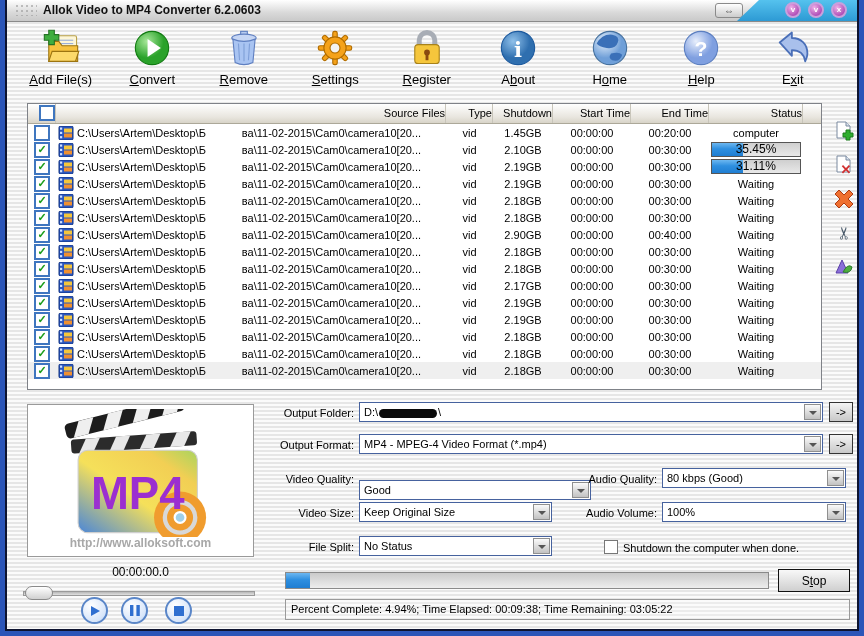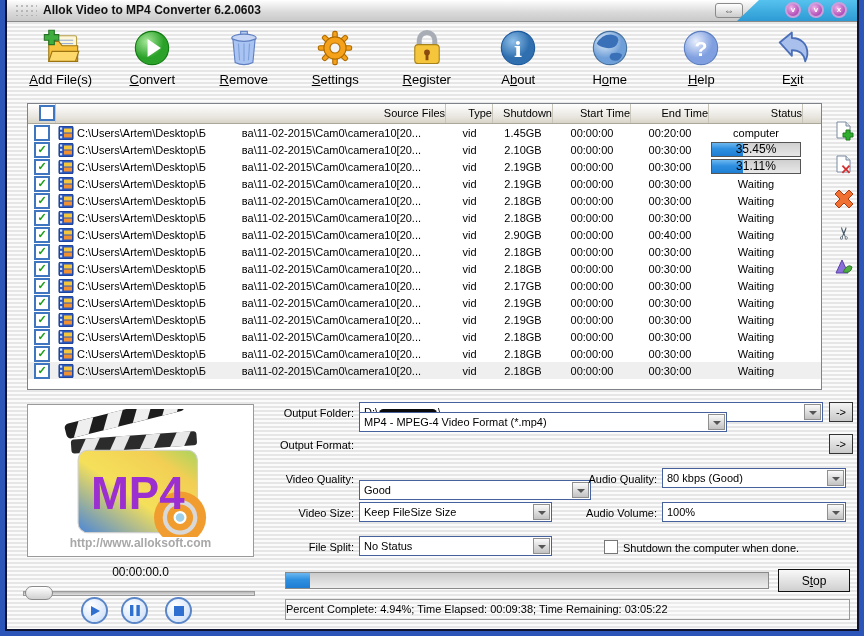--- a/index.html
+++ b/index.html
@@ -61,21 +61,21 @@
   .dd::after{content:"";position:absolute;left:4px;top:6px;border:4px solid transparent;border-top-color:#555;}
   .fwd{position:absolute;width:24px;height:20px;border:1px solid #333;background:linear-gradient(180deg,#f4f4f4,#c8c8c8);font-size:11px;line-height:18px;text-align:center;padding:0;}
   .redact{display:inline-block;width:58px;height:9px;border-radius:5px;background:#0a0a0a;vertical-align:middle;margin:0 1px;}
   .xpcb{display:inline-block;width:12px;height:12px;border:1px solid #777;background:#fff;vertical-align:-2px;margin-right:5px;}
   .shutlabel{position:absolute;left:597px;top:540px;font-size:11px;color:#000;}
   
   .gprog{position:absolute;left:278px;top:572px;width:484px;height:17px;border:1px solid #8a8a8a;background:linear-gradient(180deg,#cacaca,#ededed);box-sizing:border-box;}
   .gfill{position:absolute;left:0;top:0;bottom:0;background:linear-gradient(180deg,#6cb7f0,#2e8fe0 45%,#1f7ed2);}
   .stopbtn{position:absolute;left:771px;top:569px;width:72px;height:23px;border:1px solid #111;background:linear-gradient(180deg,#f8f8f8,#cfcfcf);font-size:12px;color:#000;padding:0;}
   .statusbar{position:absolute;left:278px;top:599px;width:565px;height:21px;border:1px solid #9a9a9a;box-sizing:border-box;
-    background:repeating-linear-gradient(180deg,#fbfbfb 0 2px,#ececec 2px 4px);font-size:11px;line-height:19px;color:#000;white-space:nowrap;}
+    background:repeating-linear-gradient(180deg,#fbfbfb 0 2px,#ececec 2px 4px);font-size:11px;line-height:19px;padding-left:5px;color:#000;white-space:nowrap;}
 </style>
 </head>
 <body>
 
 <div class="frame">
 <div class="frame-inner">
 <div class="chrome">
 
   <div class="titlebar">
     <span class="grip"></span>
@@ -580,40 +580,40 @@
         </button>
 
   <span class="slabel" style="left:200px;top:407px;width:147px">Output Folder:</span>
   <div class="combo" style="left:352px;top:402px;width:464px">
     <span>D:\</span><span class="redact"></span><span>\</span>
     <span class="dd"></span>
   </div>
   <button class="fwd" style="left:822px;top:402px">-&gt;</button>
 
   <span class="slabel" style="left:200px;top:439px;width:147px">Output Format:</span>
-  <div class="combo" style="left:352px;top:412px;width:368px">
+  <div class="combo" style="left:352px;top:434px;width:464px">
     <span>MP4 - MPEG-4 Video Format (*.mp4)</span>
     <span class="dd"></span>
   </div>
   <button class="fwd" style="left:822px;top:434px">-&gt;</button>
 
   <span class="slabel" style="left:200px;top:473px;width:147px">Video Quality:</span>
   <div class="combo" style="left:352px;top:480px;width:232px">
     <span>Good</span>
     <span class="dd"></span>
   </div>
   <span class="slabel" style="left:500px;top:473px;width:150px">Audio Quality:</span>
   <div class="combo" style="left:655px;top:468px;width:184px">
     <span>80  kbps (Good)</span>
     <span class="dd"></span>
   </div>
 
   <span class="slabel" style="left:200px;top:507px;width:147px">Video Size:</span>
   <div class="combo" style="left:352px;top:502px;width:193px">
-    <span>Keep FileSize Size</span>
+    <span>Keep Original Size</span>
     <span class="dd"></span>
   </div>
   <span class="slabel" style="left:500px;top:507px;width:150px">Audio Volume:</span>
   <div class="combo" style="left:655px;top:502px;width:184px">
     <span>100%</span>
     <span class="dd"></span>
   </div>
 
   <span class="slabel" style="left:200px;top:541px;width:147px">File Split:</span>
   <div class="combo" style="left:352px;top:536px;width:193px">

